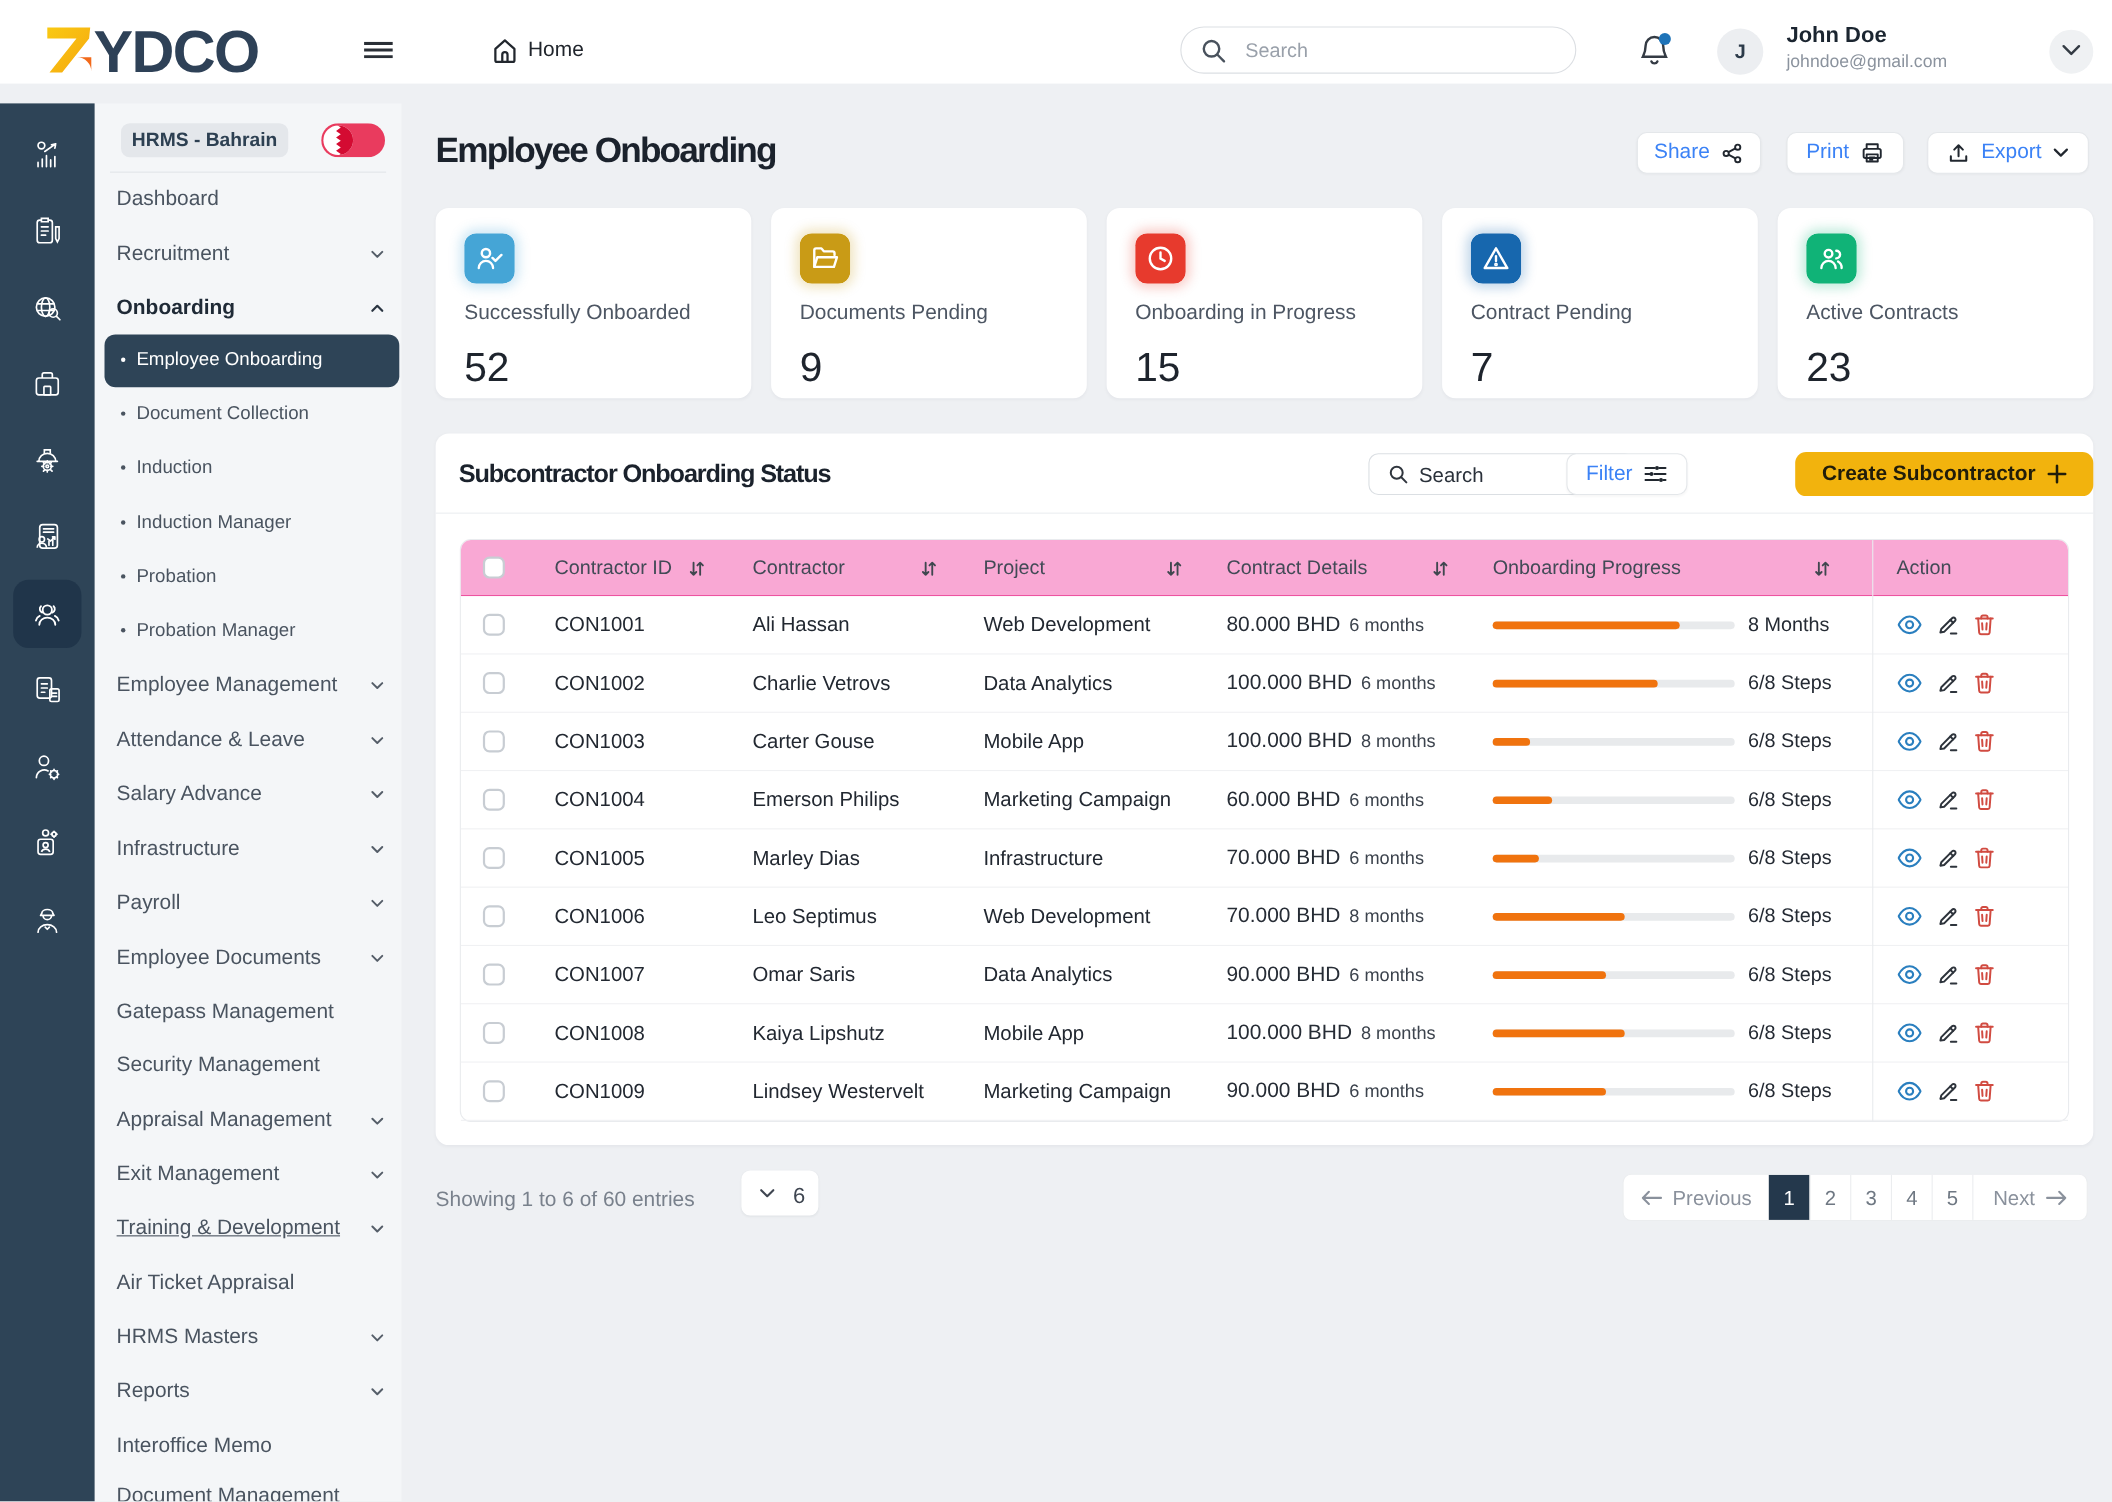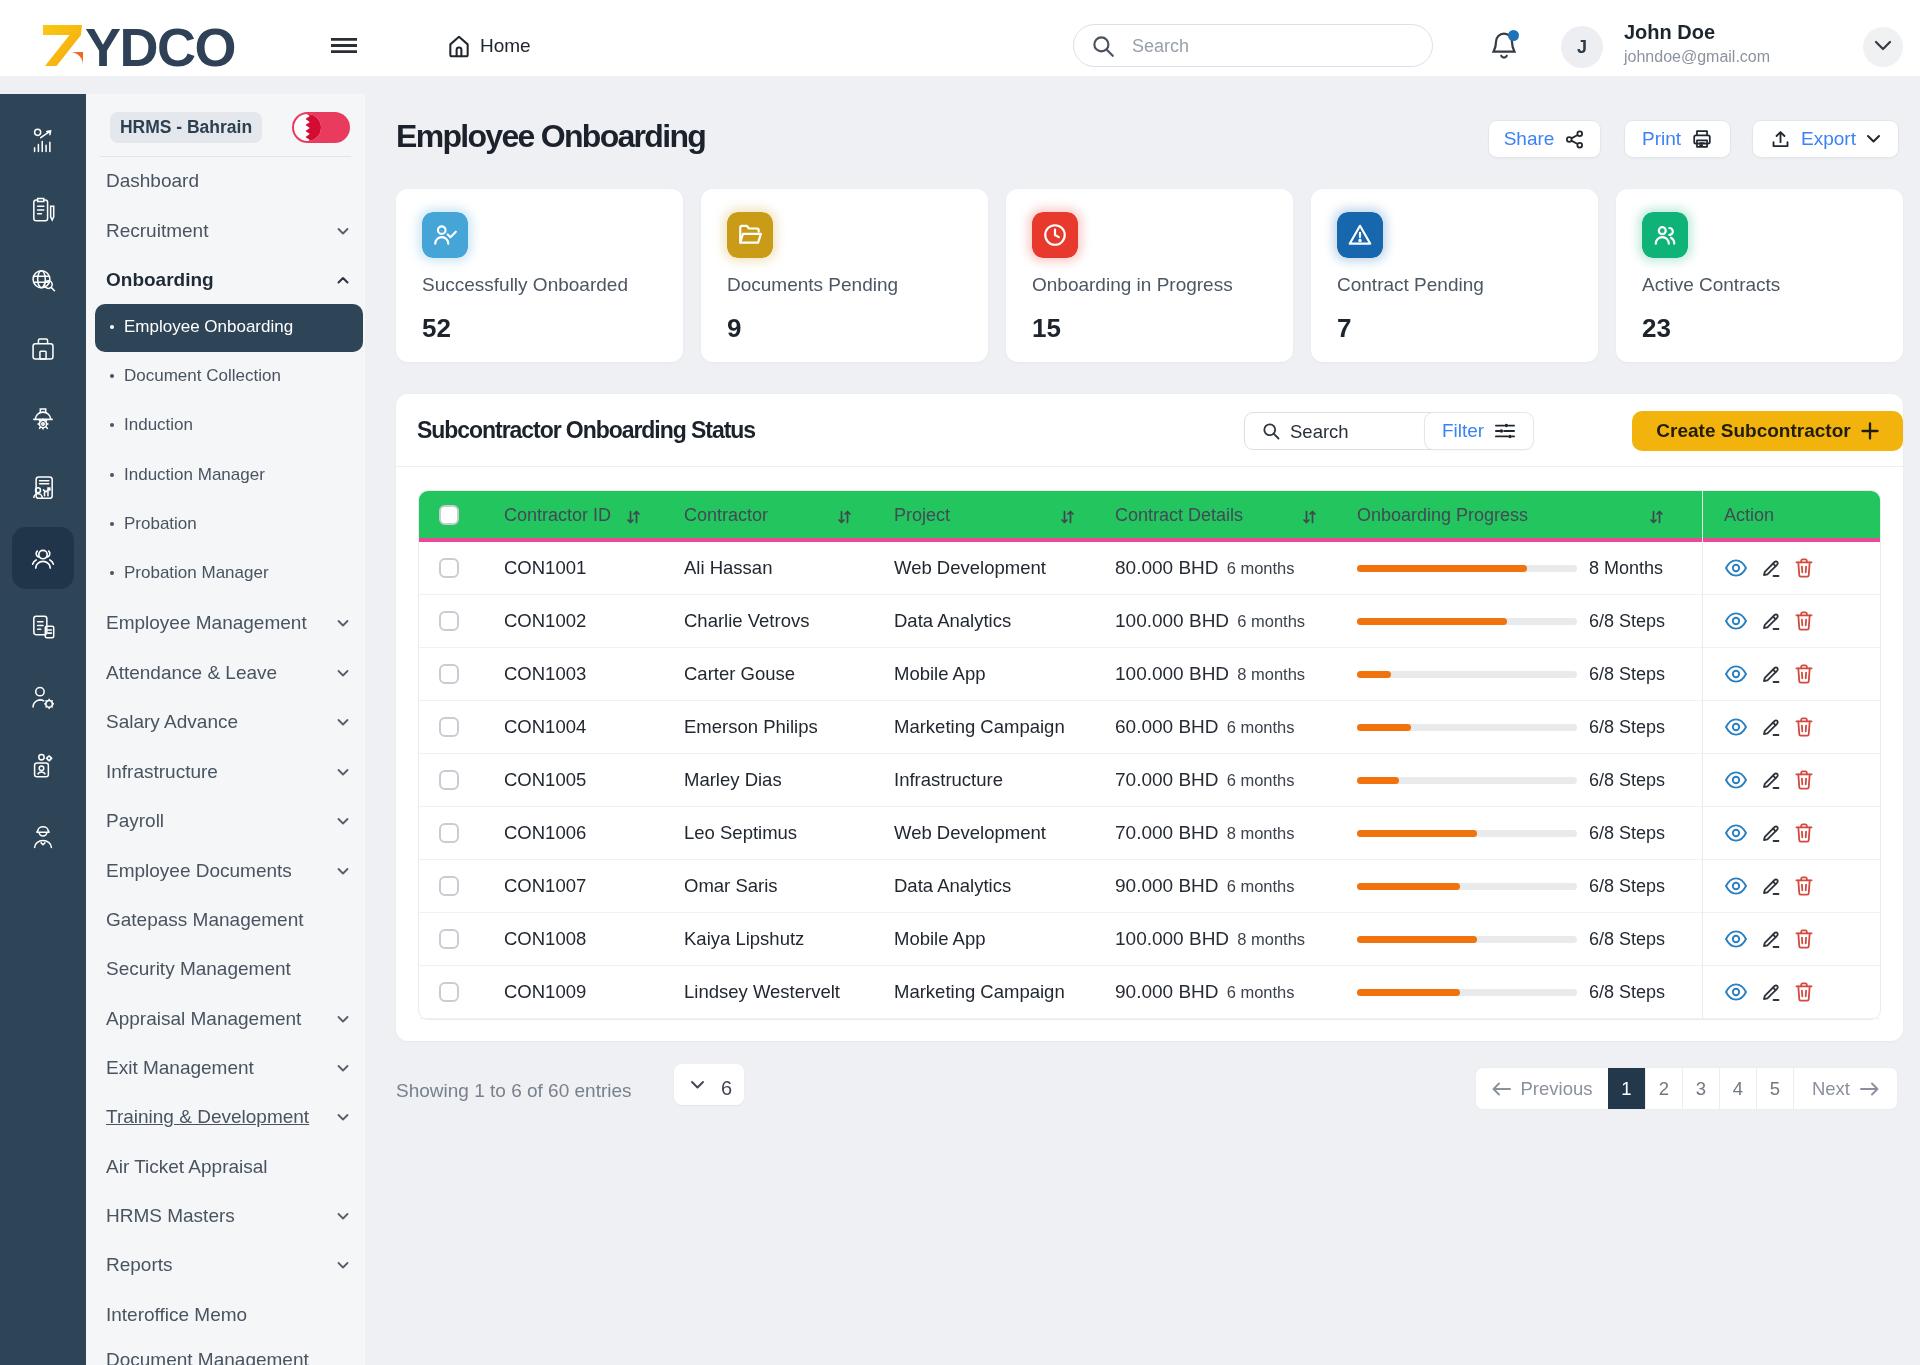--- a/index.html
+++ b/index.html
@@ -22,25 +22,25 @@
 .navchev { position:absolute; left:249px; width:16px; height:16px; }
 .subitem { position:absolute; left:38px; font-size:17px; color:#4a5460; }
 .subitem .blt { position:absolute; left:-14px; top:8px; width:4px; height:4px; border-radius:2px; background:#4a5460; }
 .activepill { position:absolute; left:9px; top:210px; width:268px; height:48px; background:#2e4457; border-radius:10px; }
 
 
 .btn { position:absolute; background:#fff; border:1px solid #e4e7ea; border-radius:9px; font-size:19px; color:#3b82f6; display:flex; align-items:center; justify-content:center; gap:10px; box-shadow:0 1px 2px rgba(20,30,40,.03); }
 .card { position:absolute; top:189px; width:287px; height:173px; background:#fff; border-radius:12px; box-shadow:0 1px 3px rgba(25,35,50,.04); }
 .ctile { position:absolute; left:26px; top:23px; width:46px; height:46px; border-radius:11px; }
 .clabel { position:absolute; left:26px; top:85px; font-size:19px; color:#4d5663; }
-.cnum { position:absolute; left:26px; top:124px; font-size:26px; font-weight:bold; color:#1e242d; }
+.cnum { position:absolute; left:26px; top:124px; font-size:37px; font-weight:normal; color:#1e242d; }
 
 #panel { position:absolute; left:396px; top:394px; width:1507px; height:647px; background:#fff; border-radius:12px; box-shadow:0 1px 3px rgba(25,35,50,.04); }
 #tbl { position:absolute; left:418px; top:490px; width:1463px; border:1px solid #e9ebee; border-radius:10px; background:#fff; }
-.thead { position:relative; height:51px; background:#22c55e; border-bottom:4px solid #ec4899; border-radius:9px 9px 0 0;text-align:right; }
+.thead { position:relative; height:51px; background:#f9a8d4; border-bottom:1px solid #ec4899; border-radius:9px 9px 0 0;text-align:right; }
 .trow { position:relative; height:53px; border-bottom:1px solid #f0f1f3; }
 .trow:last-child { border-bottom:none; }
 .cb { position:absolute; left:20px; top:50%; margin-top:-10px; width:20px; height:20px; border:2px solid #c8cdd3; border-radius:6px; background:#fff; }
 .cell { position:absolute; top:50%; transform:translateY(-50%); font-size:18.5px; color:#222831; white-space:nowrap; }
 .hcell { position:absolute; top:50%; transform:translateY(-50%); font-size:18px; color:#424a56; white-space:nowrap; }
 .track { position:absolute; left:938px; top:50%; margin-top:-3.5px; width:220px; height:7px; border-radius:4px; background:#e8eaec; }
 .fill { height:7px; border-radius:4px; background:#f0730e; }
 .plabel { position:absolute; left:1170px; top:50%; transform:translateY(-50%); font-size:18px; color:#242a33; }
 .acticons { position:absolute; left:1306px; top:50%; transform:translateY(-50%); display:flex; gap:14px; align-items:center; }
 .vsep { position:absolute; left:1283px; top:0; bottom:0; width:1px; background:#e9ebee; }

